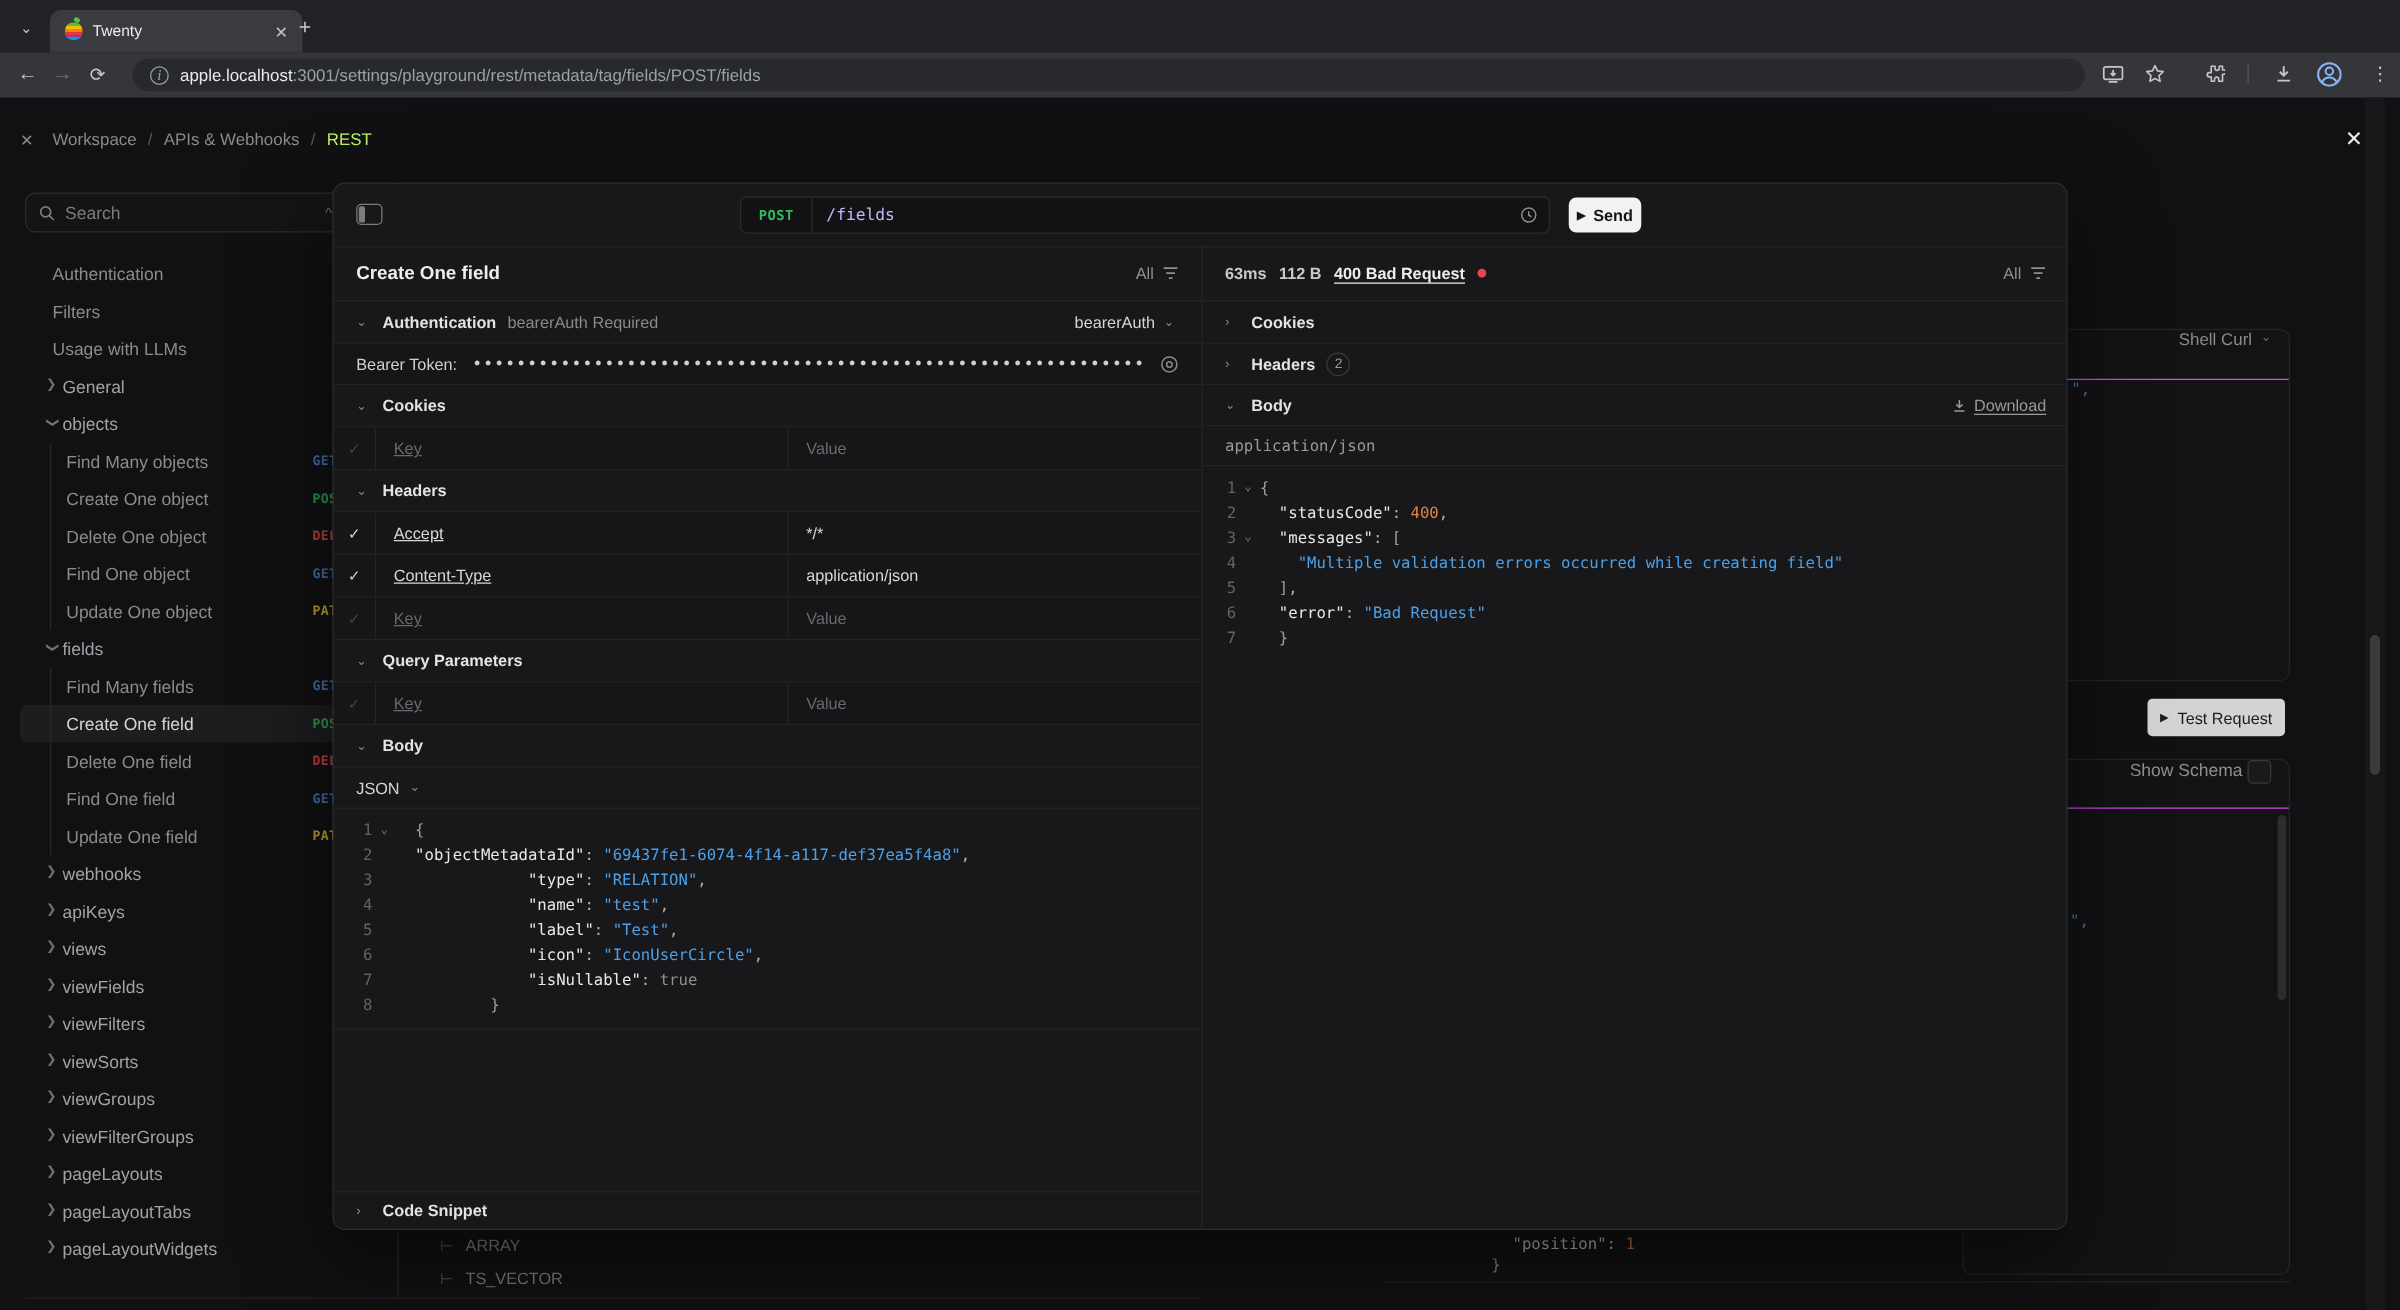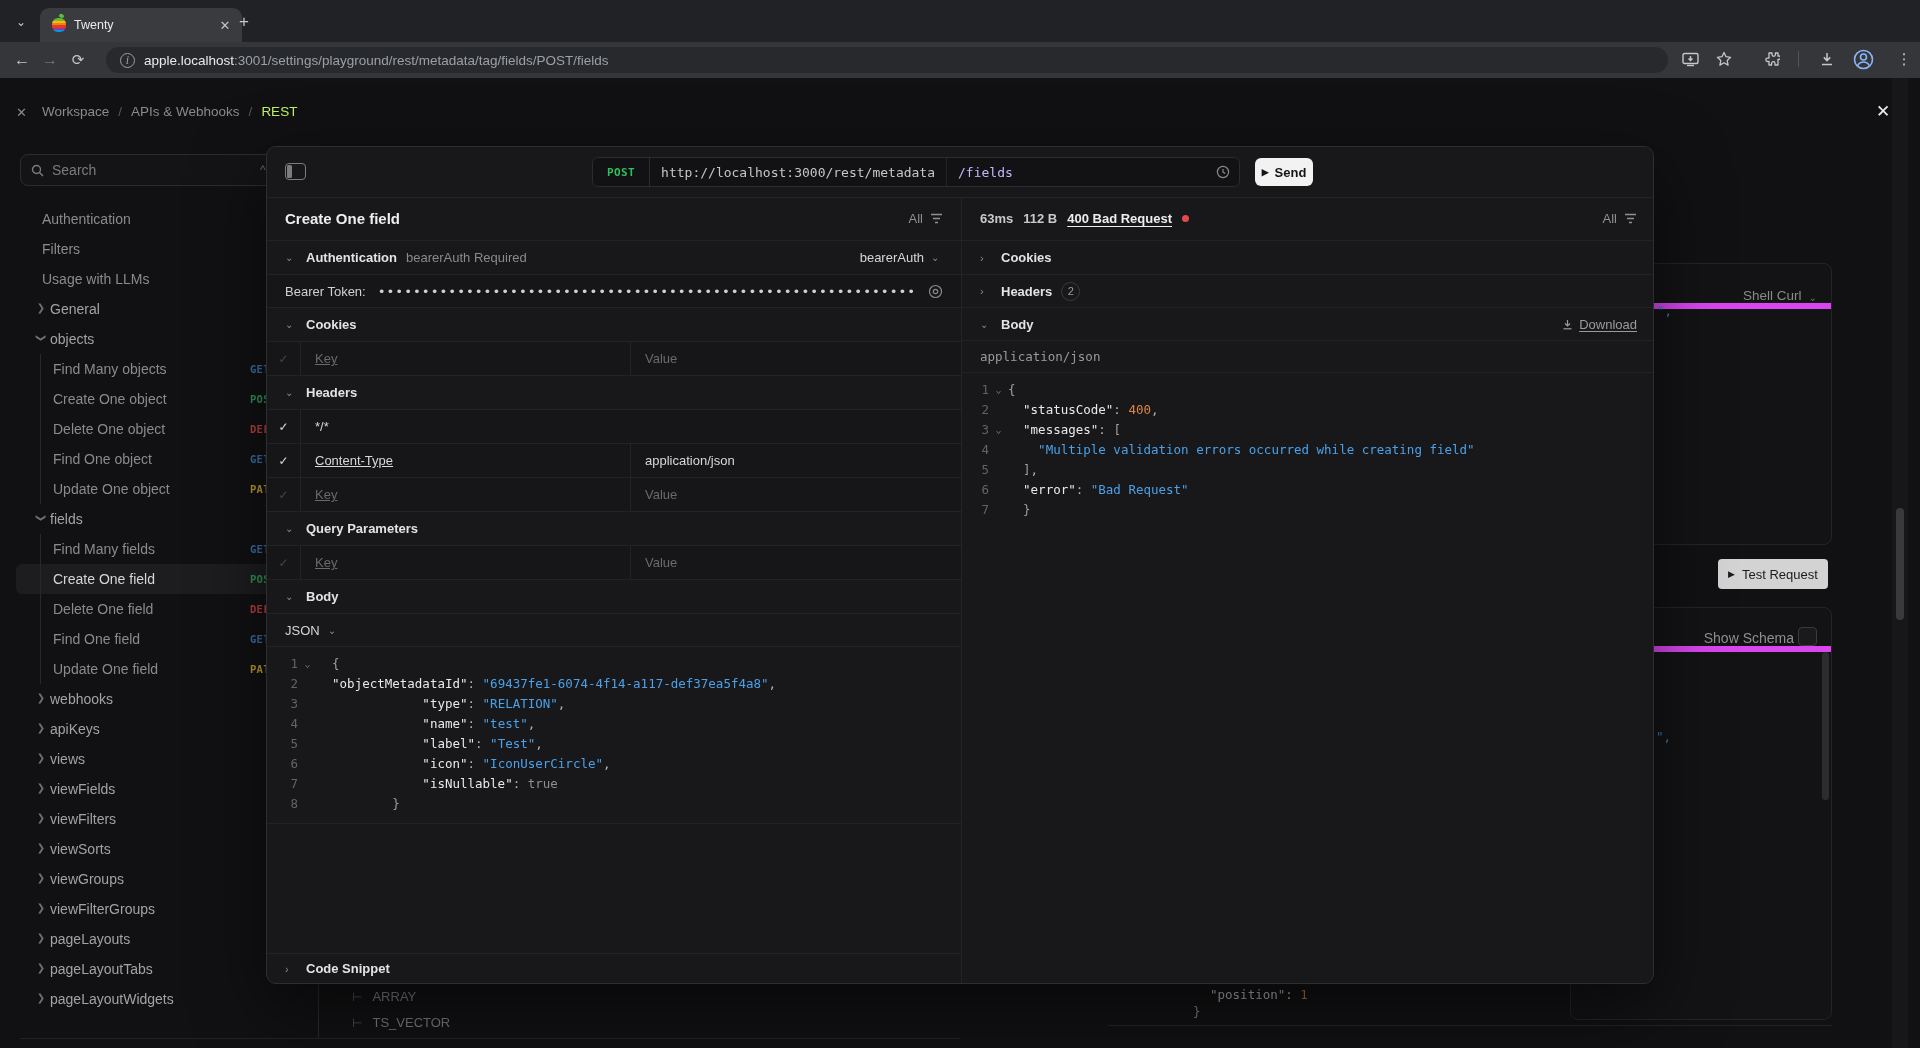--- a/index.html
+++ b/index.html
@@ -57,21 +57,21 @@
   .nav-row.grp{padding-left:16px;color:#a3a3a6;font-weight:500;}
   .nav-row.ep{padding-left:37px;}
   .nav-row.ep::before{content:"";position:absolute;left:24px;top:0;bottom:0;width:1px;background:#28282b;}
   .nav-row.active{background:#1d1d20;color:#d6d6d8;}
   .badge{position:absolute;left:234px;font-family:"DejaVu Sans Mono","Liberation Mono",monospace;
       font-size:10.5px;font-weight:700;letter-spacing:.3px;}
   .m-GET{color:#3c6fa8;}.m-POST{color:#2f9455;}.m-DEL{color:#b84040;}.m-PATCH{color:#bd9b2e;}
 
   
   .bg-panel{position:absolute;background:#131315;border:1px solid #242427;border-radius:8px;box-sizing:border-box;}
-  .bg-panel .hd{height:39px;border-bottom:6px solid #d946ef;display:flex;align-items:flex-end;justify-content:flex-end;
+  .bg-panel .hd{height:39px;border-bottom:1px solid #d946ef;display:flex;align-items:flex-start;justify-content:flex-end;
       padding:0 14px;color:#8a8a8c;font-size:13.5px;gap:7px;}
   .bg-panel .hd .cv{font-size:10px;color:#707074;}
   .testreq{position:absolute;left:1718px;top:559px;width:110px;height:30px;background:#d3d3d4;border-radius:4px;
       color:#1c1c1e;font-size:13px;font-weight:500;display:flex;align-items:center;justify-content:center;gap:7px;}
   .testreq .play{font-size:9px;}
   .schema-check{width:17px;height:17px;border:1px solid #3a3a3d;border-radius:4px;background:#1a1a1c;}
   .bg-thumb{position:absolute;left:1822px;top:652px;width:7px;height:148px;border-radius:4px;background:#2c2c2f;}
   .frag{position:absolute;font-size:12.5px;}
   .tk-s{color:#4ba0e8;}.tk-n{color:#e08445;}.tk-k{color:#e9e9eb;}.tk-p{color:#b0b0b2;}.tk-b{color:#8f8f92;}.tk-br{color:#9f9fa2;}
   .dim .tk-s{color:#3a7cb4;}.dim .tk-k{color:#a8a8ab;}.dim .tk-n{color:#b06a38;}.dim .tk-br{color:#7e7e82;}
@@ -363,21 +363,20 @@
   <div class="success">Successful operation</div>
 
   <div class="pg-track"></div>
   <div class="pg-thumb"></div>
 
   <div class="modal">
     <div class="m-topbar">
       <div class="pane-toggle"></div>
       <div class="addr mono">
         <span class="meth">POST</span>
-        <span class="base">http://localhost:3000/rest/metadata</span>
         <span class="path">/fields</span>
         <span class="clock">
           <svg width="14" height="14" viewBox="0 0 14 14">
               <circle cx="7" cy="7" r="5.6" fill="none" stroke="#8a8a8d" stroke-width="1.2"></circle>
               <path d="M7 4v3.2l2.2 1.2" fill="none" stroke="#8a8a8d" stroke-width="1.2"></path>
             </svg>
         </span>
       </div>
       <div class="send">
         <span class="play">▶</span>
@@ -423,20 +422,21 @@
             <span class="kv-cell val ph">Value</span>
           </div>
         </div>
       <div class="prow sec">
         <span class="cv">⌄</span>
         <span class="lbl">Headers</span>
       </div>
       <div>
           <div class="kv-row">
             <span class="kv-check on">✓</span>
+            <span class="kv-cell key">Accept</span>
             <span class="kv-cell val">*/*</span>
           </div>
           <div class="kv-row">
             <span class="kv-check on">✓</span>
             <span class="kv-cell key">Content-Type</span>
             <span class="kv-cell val">application/json</span>
           </div>
           <div class="kv-row">
             <span class="kv-check">✓</span>
             <span class="kv-cell key ph">Key</span>

